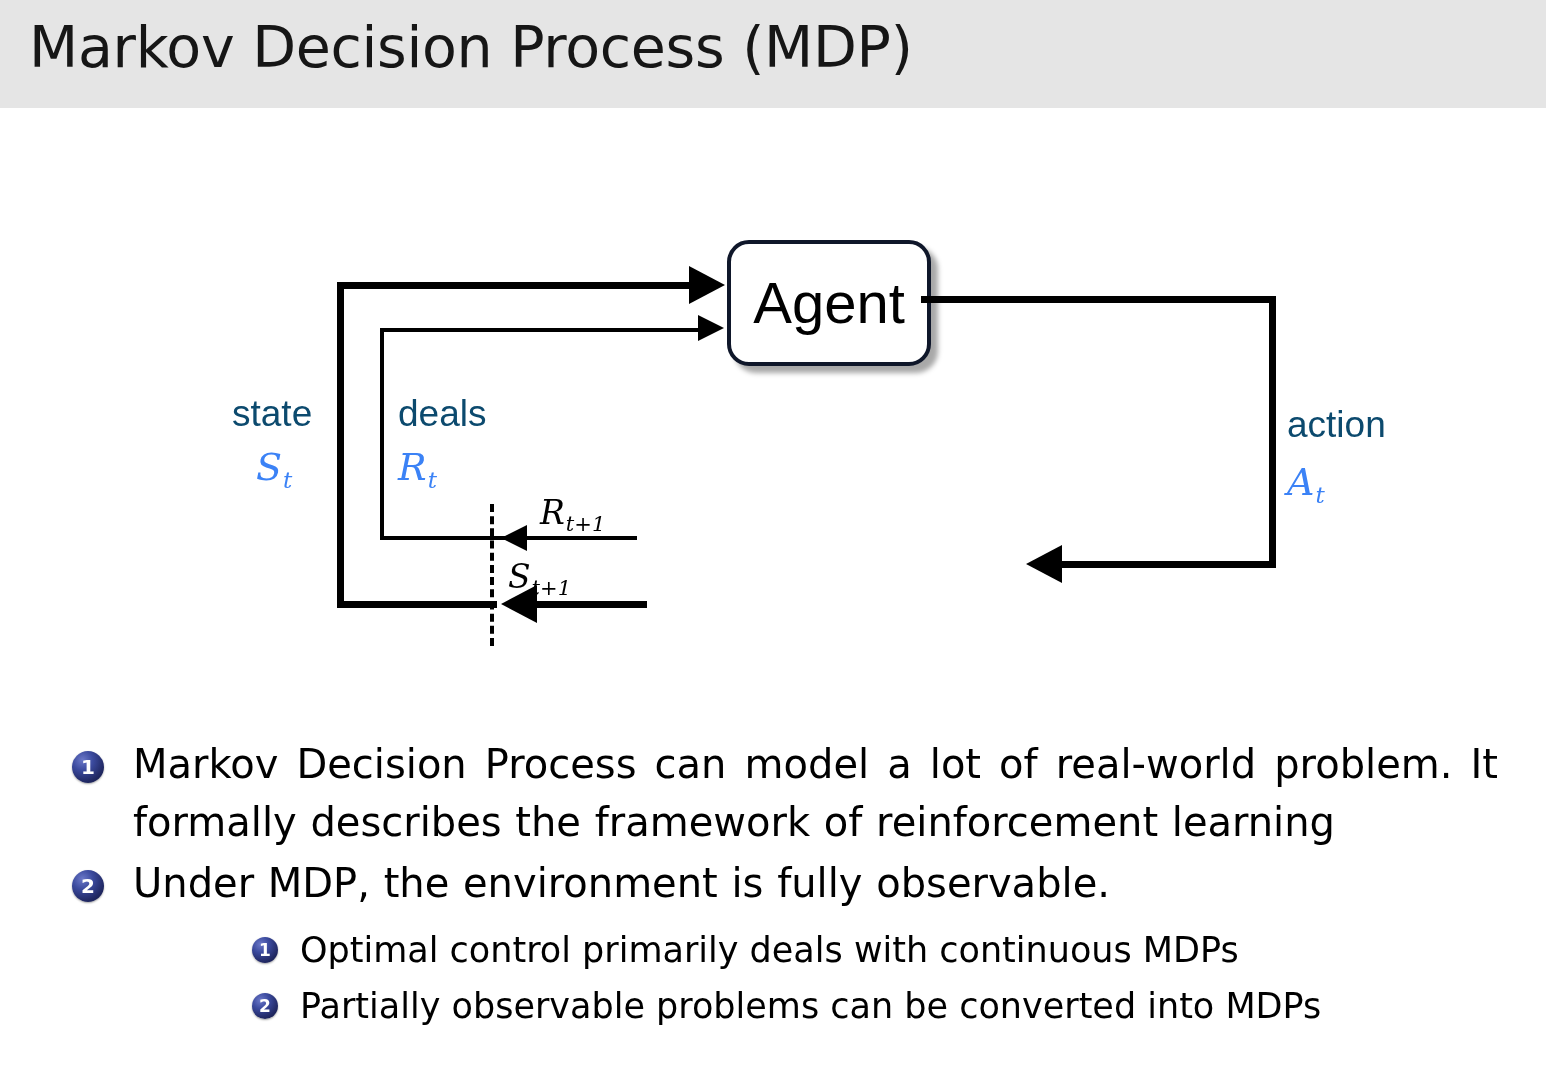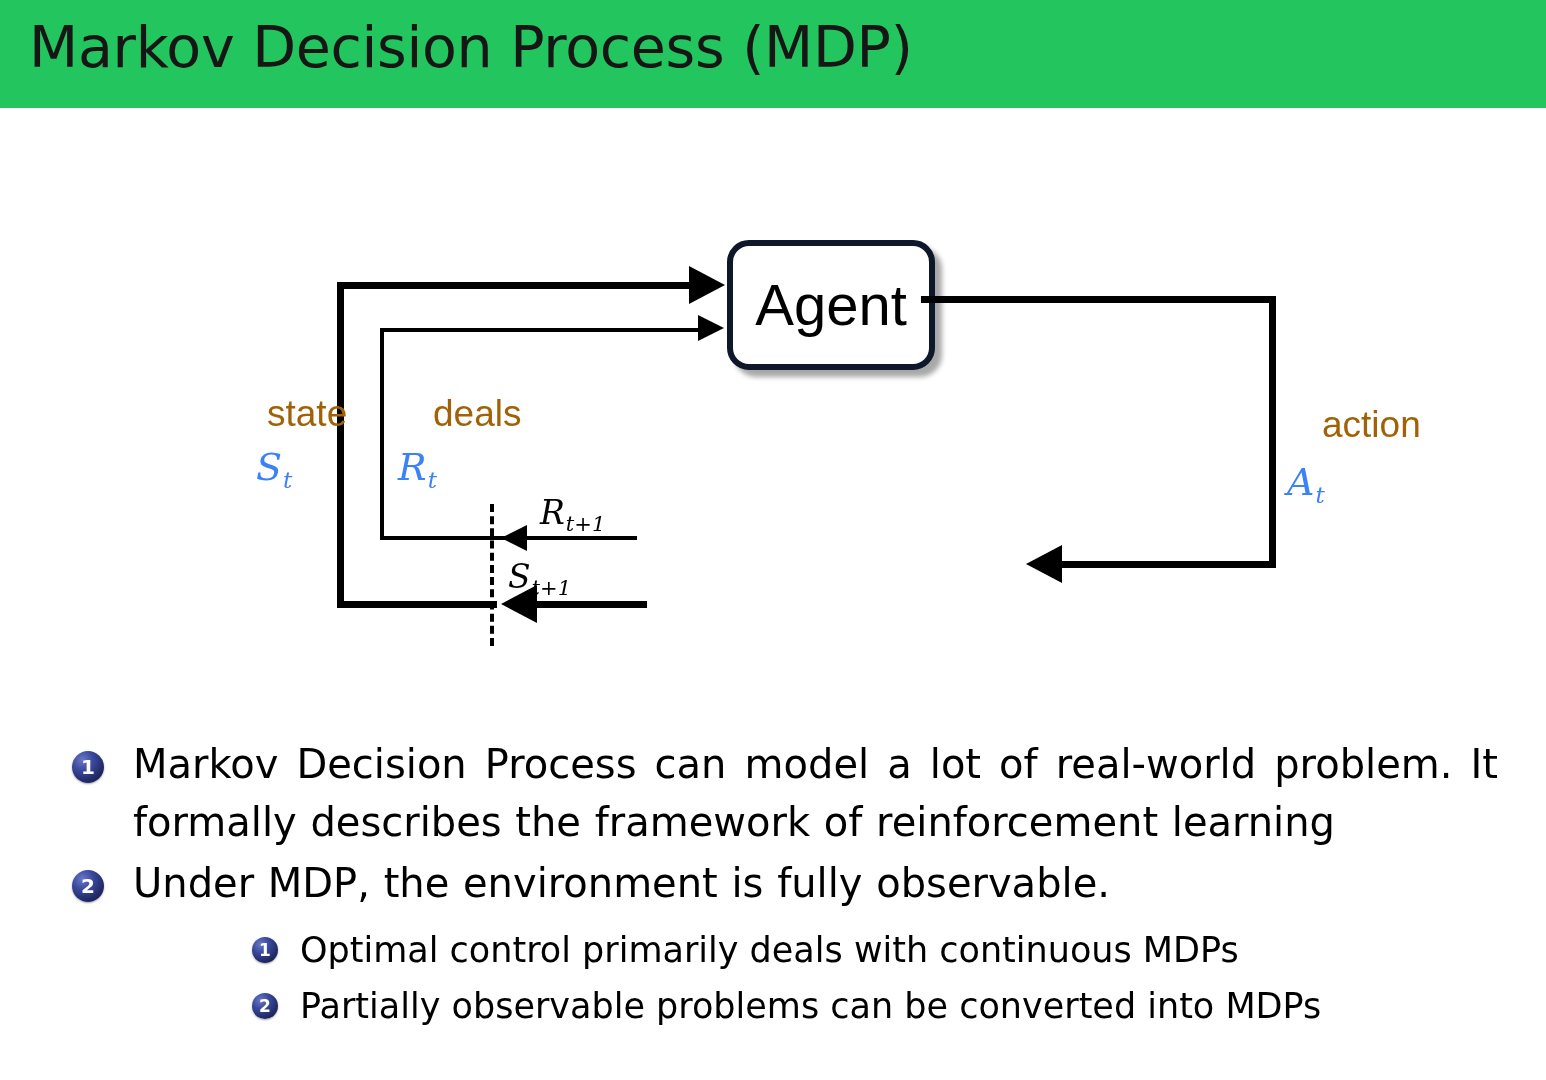--- a/index.html
+++ b/index.html
@@ -12,21 +12,21 @@
     overflow: hidden;
     font-family: "DejaVu Sans", sans-serif;
     color: #000000;
   }
 
   
   #title-bar {
     position: absolute;
     left: 0; top: 0;
     width: 1546px; height: 108px;
-    background: #22c55e;
+    background: #e5e5e5;
   }
   #title-text {
     position: absolute;
     left: 29px; top: 14px;
     font-family: "DejaVu Sans", sans-serif;
     font-size: 57px;
     font-weight: 400;
     letter-spacing: -0.3px;
     color: #161616;
     white-space: nowrap;
@@ -34,21 +34,21 @@
 
   
   #diagram {
     position: absolute;
     left: 0; top: 108px;
     width: 1546px; height: 600px;
   }
   .node-box {
     position: absolute;
     background: #ffffff;
-    border: 6px solid #0f172a;
+    border: 4px solid #0f172a;
     border-radius: 22px;
     box-shadow: 7px 7px 5px rgba(0,0,0,0.34);
     display: flex;
     align-items: center;
     justify-content: center;
   }
   .node-label {
     font-family: "Liberation Sans", sans-serif;
     font-size: 58px;
     font-weight: 400;
@@ -103,24 +103,23 @@
     border-top: 13px solid transparent;
     border-bottom: 13px solid transparent;
     border-right: 26px solid #000000;
   }
 
   
   .dlabel {
     position: absolute;
     font-family: "Liberation Sans", sans-serif;
     font-size: 37px;
-    color: #a16207;
+    color: #0c4a6e;
     white-space: nowrap;
     line-height: 1;
-    margin-left: 35px;
   }
   .dmath {
     position: absolute;
     font-family: "DejaVu Serif", serif;
     font-style: italic;
     font-size: 38px;
     color: #3b82f6;
     white-space: nowrap;
     line-height: 1;
   }

